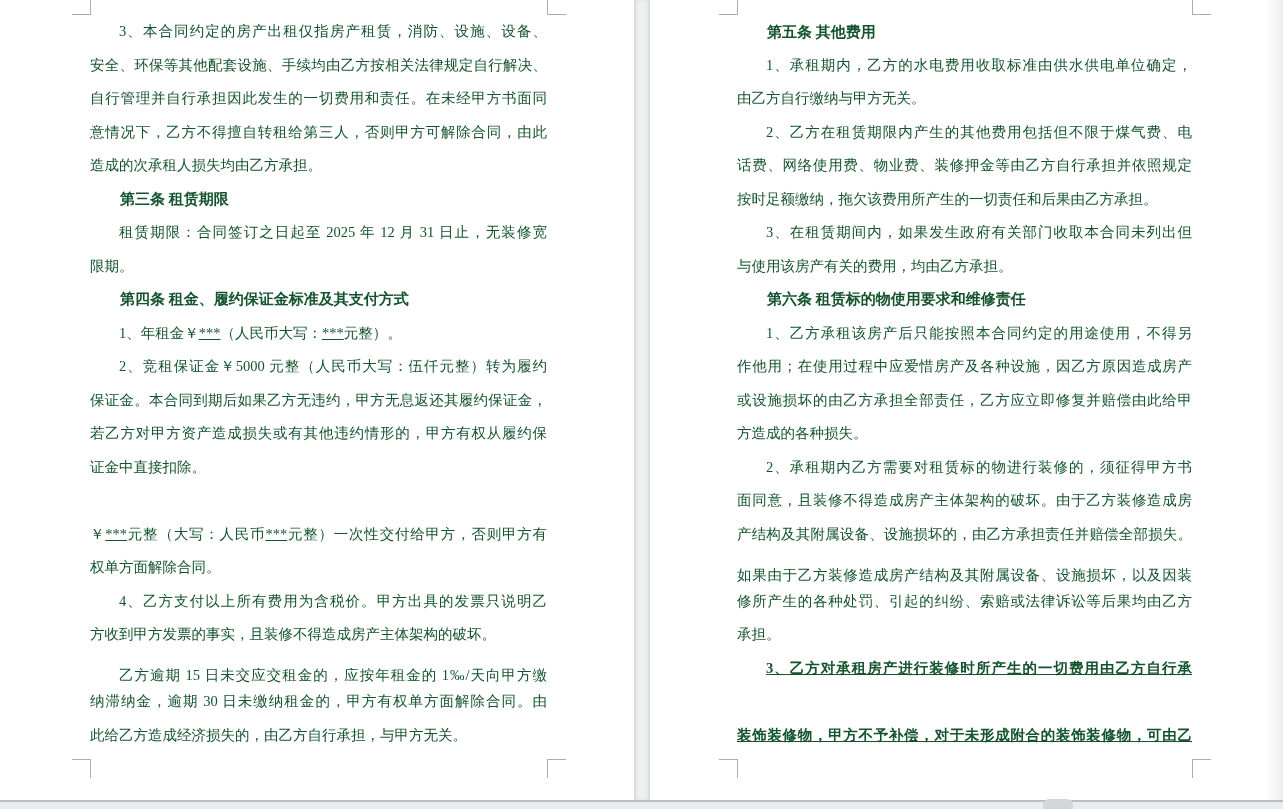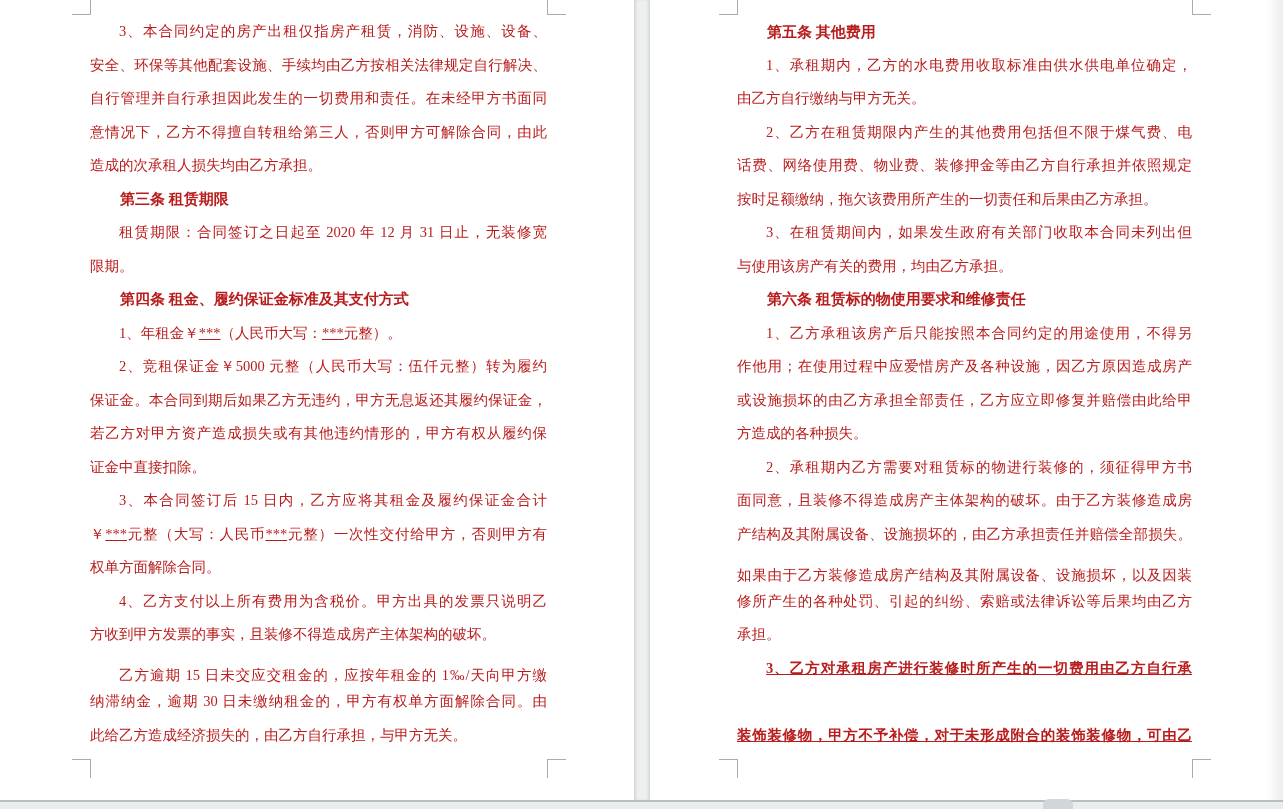--- a/index.html
+++ b/index.html
@@ -1,18 +1,18 @@
 <!DOCTYPE html>
 <html><head>
 <meta charset="utf-8">
 <style>
   html,body{margin:0;padding:0;background:#fff;}
   .stage{
     position:relative;width:1283px;height:809px;overflow:hidden;
-    background:#ffffff;color:#b91c1c;
+    background:#ffffff;color:#14532d;
     font-family:"Liberation Serif","DejaVu Serif",serif;
   }
   .page{position:absolute;top:0;height:800px;background:#fff;}
   .page-left{left:0;width:634px;}
   .page-right{left:650px;width:633px;}
   .gap{
     position:absolute;left:634px;top:0;width:16px;height:800px;
     background:#edeff0;box-sizing:border-box;
     border-left:1px solid #d6d9da;border-right:1px solid #d6d9da;
     box-shadow:inset 2px 0 3px -1px rgba(0,0,0,.10), inset -2px 0 3px -1px rgba(0,0,0,.10);
@@ -71,29 +71,28 @@
   <div class="mk b bl" style="left:719px"></div>
   <div class="mk b br" style="left:1192px"></div>
 
   <div class="col col-left">
       <div class="line i j" style="top: 14px;">3、本合同约定的房产出租仅指房产租赁，消防、设施、设备、</div>
       <div class="line j" style="top: 47.5px;">安全、环保等其他配套设施、手续均由乙方按相关法律规定自行解决、</div>
       <div class="line j" style="top: 81px;">自行管理并自行承担因此发生的一切费用和责任。在未经甲方书面同</div>
       <div class="line j" style="top: 114.5px;">意情况下，乙方不得擅自转租给第三人，否则甲方可解除合同，由此</div>
       <div class="line" style="top: 148px;">造成的次承租人损失均由乙方承担。</div>
       <div class="line h i" style="top: 181.5px;">第三条 租赁期限</div>
-      <div class="line i j" style="top: 215px;">租赁期限：合同签订之日起至 2020 年 12 月 31 日止，无装修宽</div>
+      <div class="line i j" style="top: 215px;">租赁期限：合同签订之日起至 2025 年 12 月 31 日止，无装修宽</div>
       <div class="line" style="top: 248.5px;">限期。</div>
       <div class="line h i" style="top: 282px;">第四条 租金、履约保证金标准及其支付方式</div>
       <div class="line i" style="top: 315.5px;">1、年租金￥<u>***</u>（人民币大写：<u>***</u>元整）。</div>
       <div class="line i j" style="top: 349px;">2、竞租保证金￥5000 元整（人民币大写：伍仟元整）转为履约</div>
       <div class="line j" style="top: 382.5px;">保证金。本合同到期后如果乙方无违约，甲方无息返还其履约保证金，</div>
       <div class="line j" style="top: 416px;">若乙方对甲方资产造成损失或有其他违约情形的，甲方有权从履约保</div>
       <div class="line" style="top: 449.5px;">证金中直接扣除。</div>
-      <div class="line i j" style="top: 483px;">3、本合同签订后 15 日内，乙方应将其租金及履约保证金合计</div>
       <div class="line j" style="top: 516.5px;">￥<u>***</u>元整（大写：人民币<u>***</u>元整）一次性交付给甲方，否则甲方有</div>
       <div class="line" style="top: 550px;">权单方面解除合同。</div>
       <div class="line i j" style="top: 583.5px;">4、乙方支付以上所有费用为含税价。甲方出具的发票只说明乙</div>
       <div class="line" style="top: 617px;">方收到甲方发票的事实，且装修不得造成房产主体架构的破坏。</div>
       <div class="line i j" style="top: 658px;">乙方逾期 15 日未交应交租金的，应按年租金的 1‰/天向甲方缴</div>
       <div class="line j" style="top: 684px;">纳滞纳金，逾期 30 日未缴纳租金的，甲方有权单方面解除合同。由</div>
       <div class="line" style="top: 717.5px;">此给乙方造成经济损失的，由乙方自行承担，与甲方无关。</div>
     </div>
   <div class="col col-right">
       <div class="line h i" style="top: 15px;">第五条 其他费用</div>

